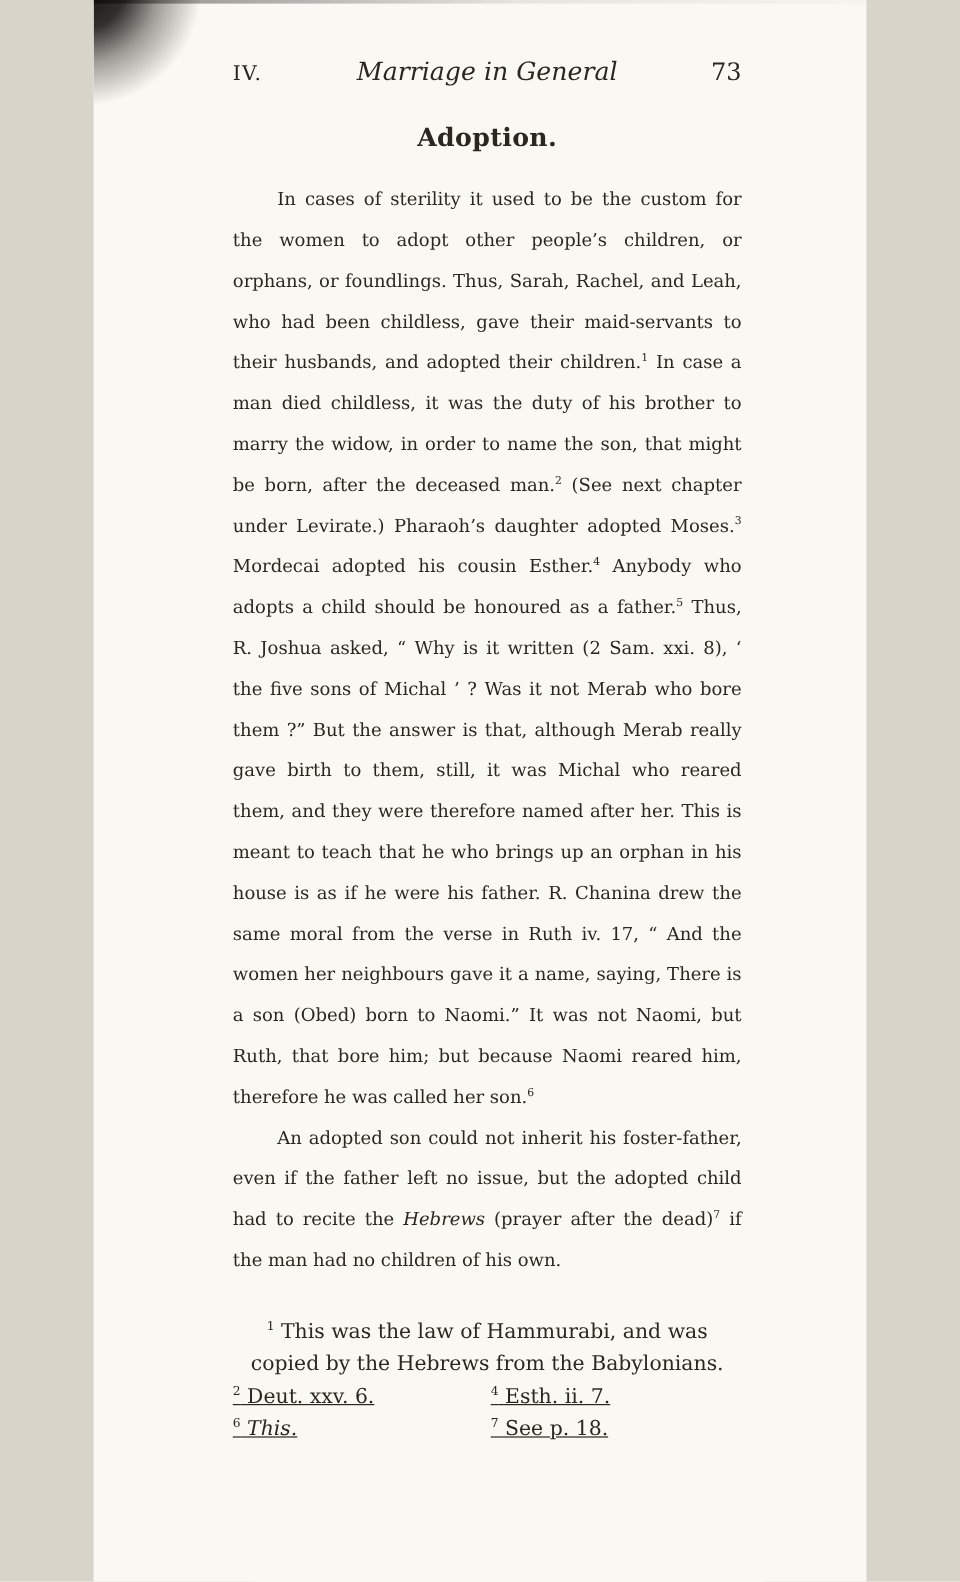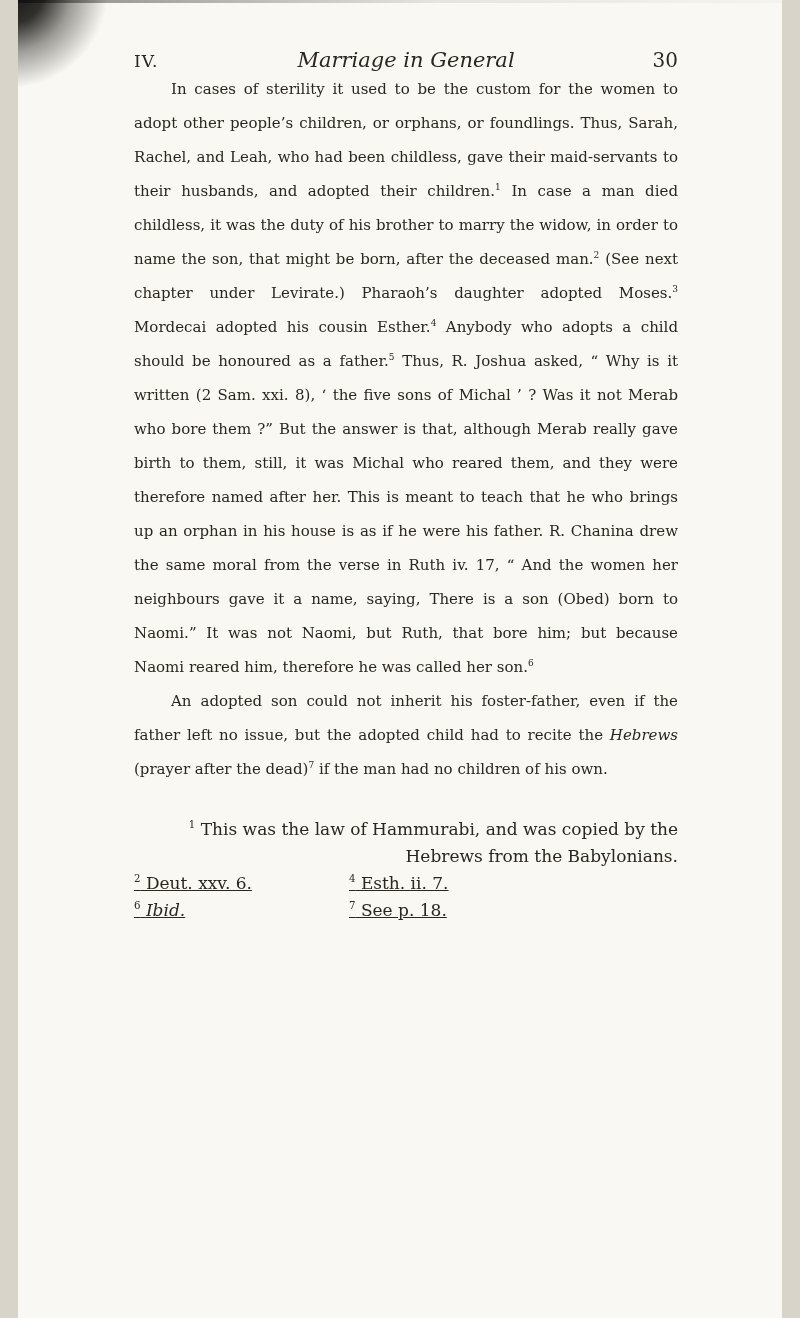--- a/index.html
+++ b/index.html
@@ -1,20 +1,20 @@
 <!DOCTYPE html>
 <html><head>
 <meta charset="utf-8">
 <style>
   html, body { margin: 0; padding: 0; }
   body { background: #d8d4c9; }
 
   .page {
     position: relative;
-    width: 764px;
+    width: 644px;
     min-height: 1318px;
     box-sizing: border-box;
     margin: 0 auto;
     background: #faf8f2;
     color: #2b2620;
     font-family: "DejaVu Serif", "Liberation Serif", serif;
     padding: 48px 104px 40px 116px;
     overflow: hidden;
   }
 
@@ -62,52 +62,53 @@
     text-indent: 37px;
   }
 
   sup { font-size: 60%; line-height: 0; }
 
   .footnotes {
     margin-top: 30px;
     font-size: 17px;
     line-height: 27px;
   }
-  .fn-full { margin: 0; text-align: right; }
+  .fn-full { margin: 0; text-align: center; }
   .fn-row  {
     display: grid;
     grid-template-columns: 215px 225px 1fr;
   }
   .fn-cell { white-space: nowrap; text-decoration: underline; }
 </style>
 </head>
 <body>
 
 <div class="page">
   <div class="corner-artifact"></div>
   <div class="top-edge-artifact"></div>
 
   <div class="header">
     <span class="hdr-left">IV.</span>
     <span class="hdr-center">Marriage in General</span>
-    <span class="hdr-right">30</span>
+    <span class="hdr-right">73</span>
   </div>
 
+  <h2 class="section-heading">Adoption.</h2>
 
   <div id="paragraphs">
       <p class="body-para">In cases of sterility it used to be the custom for the women to adopt other people’s children, or orphans, or foundlings. Thus, Sarah, Rachel, and Leah, who had been childless, gave their maid-servants to their husbands, and adopted their children.<sup>1</sup> In case a man died childless, it was the duty of his brother to marry the widow, in order to name the son, that might be born, after the deceased man.<sup>2</sup> (See next chapter under Levirate.) Pharaoh’s daughter adopted Moses.<sup>3</sup> Mordecai adopted his cousin Esther.<sup>4</sup> Anybody who adopts a child should be honoured as a father.<sup>5</sup> Thus, R. Joshua asked, “ Why is it written (2 Sam. xxi. 8), ‘ the five sons of Michal ’ ? Was it not Merab who bore them ?” But the answer is that, although Merab really gave birth to them, still, it was Michal who reared them, and they were therefore named after her. This is meant to teach that he who brings up an orphan in his house is as if he were his father. R. Chanina drew the same moral from the verse in Ruth iv. 17, “ And the women her neighbours gave it a name, saying, There is a son (Obed) born to Naomi.” It was not Naomi, but Ruth, that bore him; but because Naomi reared him, therefore he was called her son.<sup>6</sup></p>
       <p class="body-para">An adopted son could not inherit his foster-father, even if the father left no issue, but the adopted child had to recite the <i>Hebrews</i> (prayer after the dead)<sup>7</sup> if the man had no children of his own.</p>
     </div>
 
   <div class="footnotes">
     <p class="fn-full" id="footnote-full"><sup>1</sup> This was the law of Hammurabi, and was copied by the Hebrews from the Babylonians.</p>
     <div id="footnote-rows">
         <div class="fn-row">
           <span class="fn-cell"><sup>2</sup> Deut. xxv. 6.</span>
           <span class="fn-cell"><sup>4</sup> Esth. ii. 7.</span>
         </div>
         <div class="fn-row">
-          <span class="fn-cell"><sup>6</sup> <i>Ibid.</i></span>
+          <span class="fn-cell"><sup>6</sup> <i>This.</i></span>
           <span class="fn-cell"><sup>7</sup> See p. 18.</span>
         </div>
       </div>
   </div>
 </div>
 
 </body></html>

